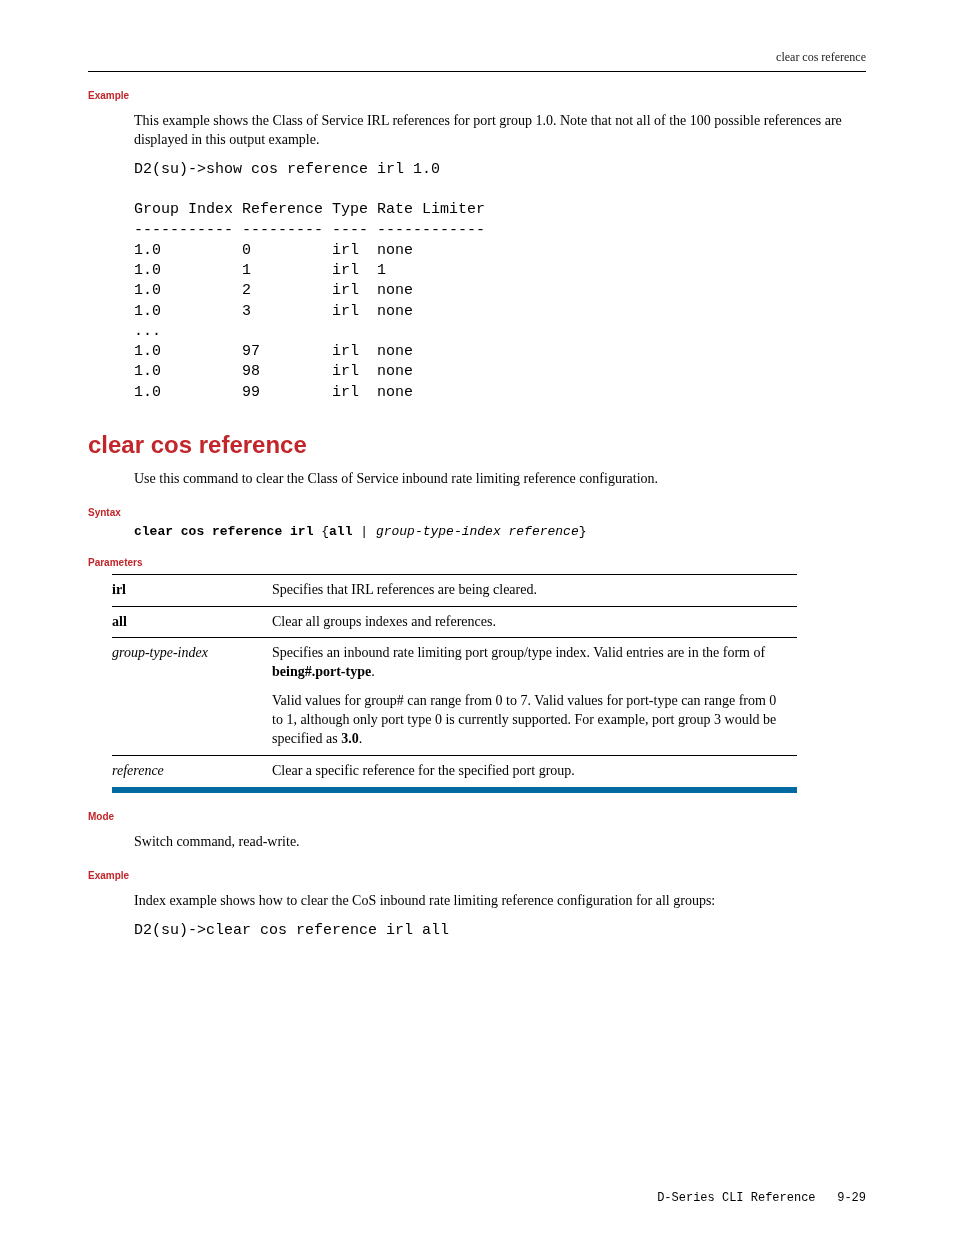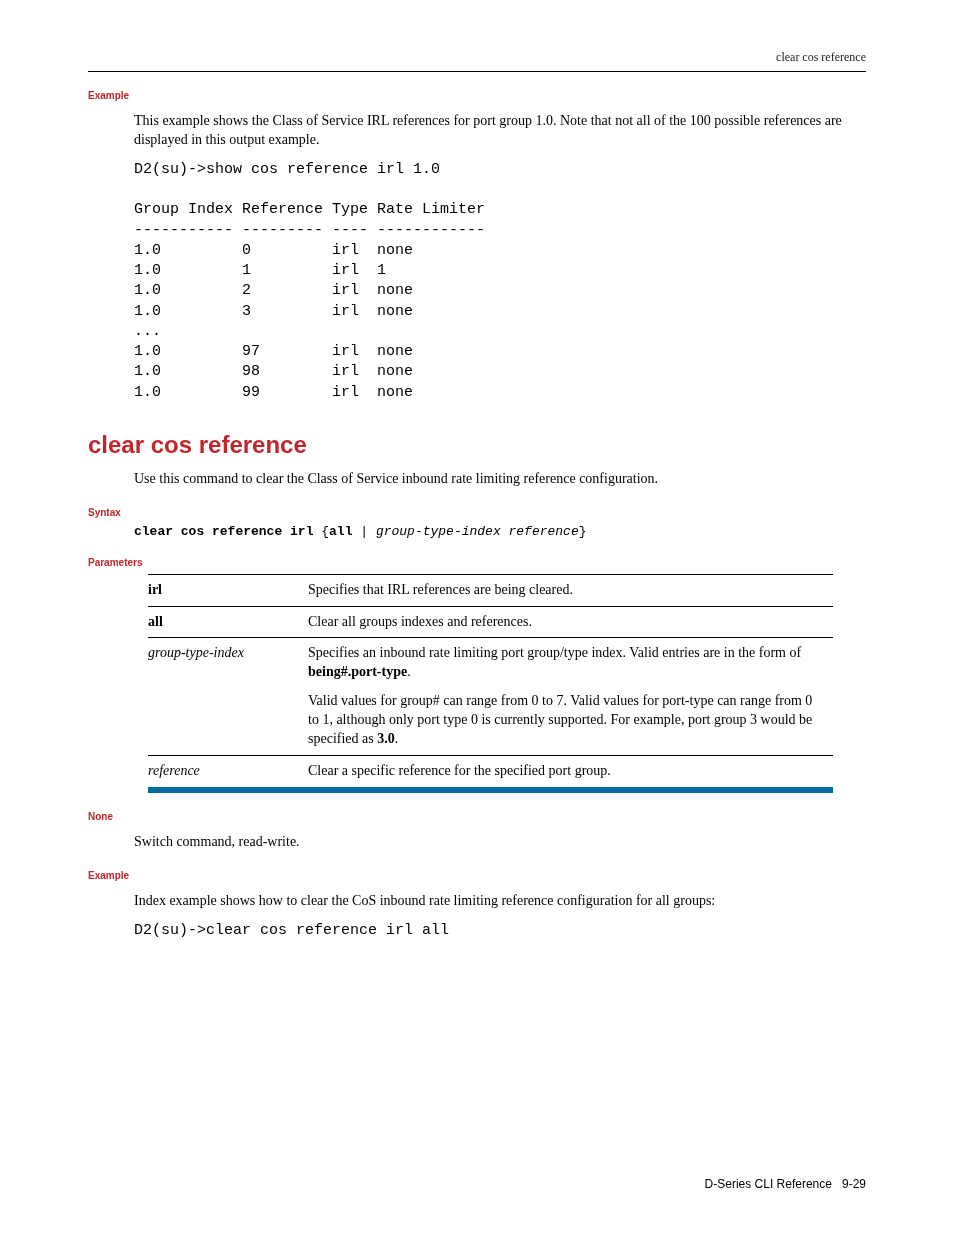--- a/index.html
+++ b/index.html
@@ -52,43 +52,43 @@
   }
   .syntax-line {
     font-family: "Courier New", Courier, monospace;
     font-size: 13px;
     margin: 2px 0 0 46px;
   }
   .syntax-line .bold { font-weight: bold; }
   .syntax-line .ital { font-style: italic; }
   table.params {
     border-collapse: collapse;
-    margin-left: 60px;
+    margin-left: 24px;
     width: 685px;
   }
   table.params td {
     vertical-align: top;
     padding: 6px 10px 6px 0;
     line-height: 1.35;
   }
   table.params tr.rule td {
     border-top: 1px solid #000;
   }
   table.params tr.last td {
     border-bottom: 6px solid #0369a1;
   }
   td.param-name { width: 150px; font-family: "Book Antiqua", Palatino, Georgia, serif; }
   .bold { font-weight: bold; }
   .ital { font-style: italic; text-align: center; }
   .footer {
     position: absolute;
-    bottom: 44px;
+    bottom: 30px;
     right: 88px;
     font-size: 12px;
-    font-family: Liberation Sans, sans-serif;
+    font-family: Liberation Mono, monospace;
   }
 </style>
 </head>
 <body>
 
 <div class="page">
 
   <div class="running-head">clear cos reference</div>
 
   <div class="h-example">Example</div>
@@ -136,21 +136,21 @@
       </td>
     </tr>
     <tr class="rule last">
       <td class="param-name"><span class="ital">reference</span></td>
       <td>Clear a specific reference for the specified port group.</td>
     </tr>
   </tbody>
     </table>
 
 
-  <div class="h-mode">None</div>
+  <div class="h-mode">Mode</div>
   <div class="body-text">Switch command, read-write.</div>
 
   <div class="h-example">Example</div>
   <div class="body-text">Index example shows how to clear the CoS inbound rate limiting reference configuration for all groups:</div>
   <pre class="cli">D2(su)-&gt;clear cos reference irl all</pre>
 
 </div>
 
 <div class="footer">
   <span>D-Series CLI Reference</span>&nbsp;&nbsp;&nbsp;<span>9-29</span>

